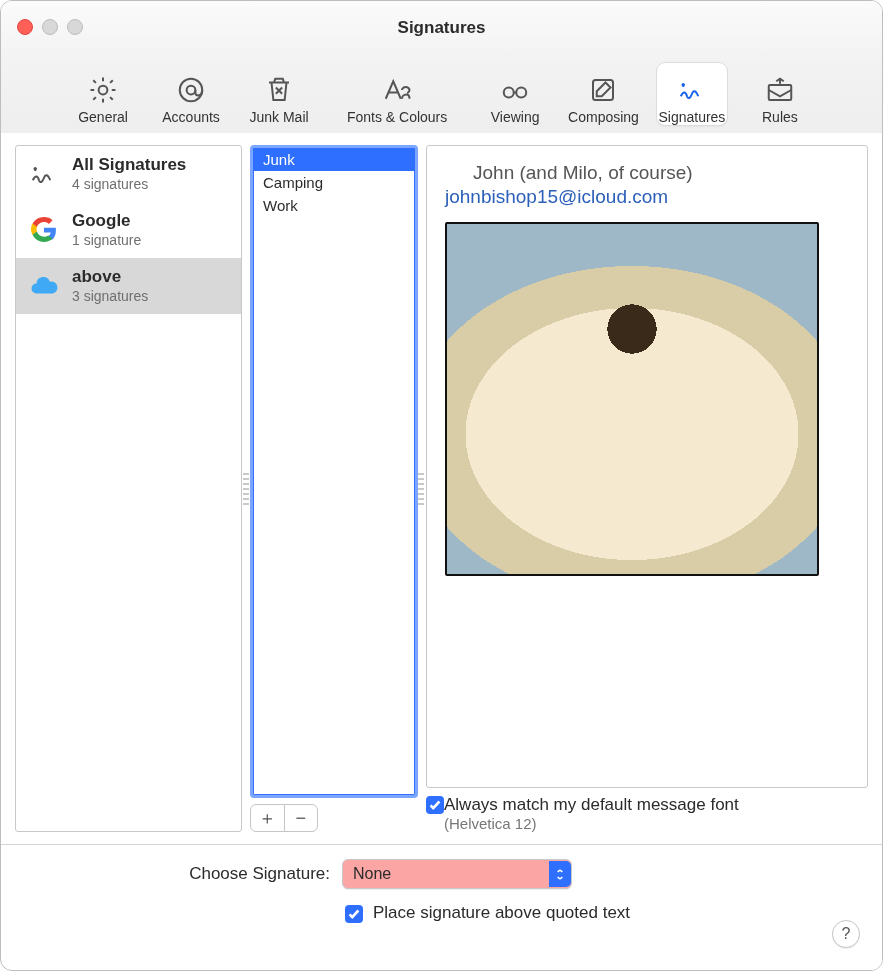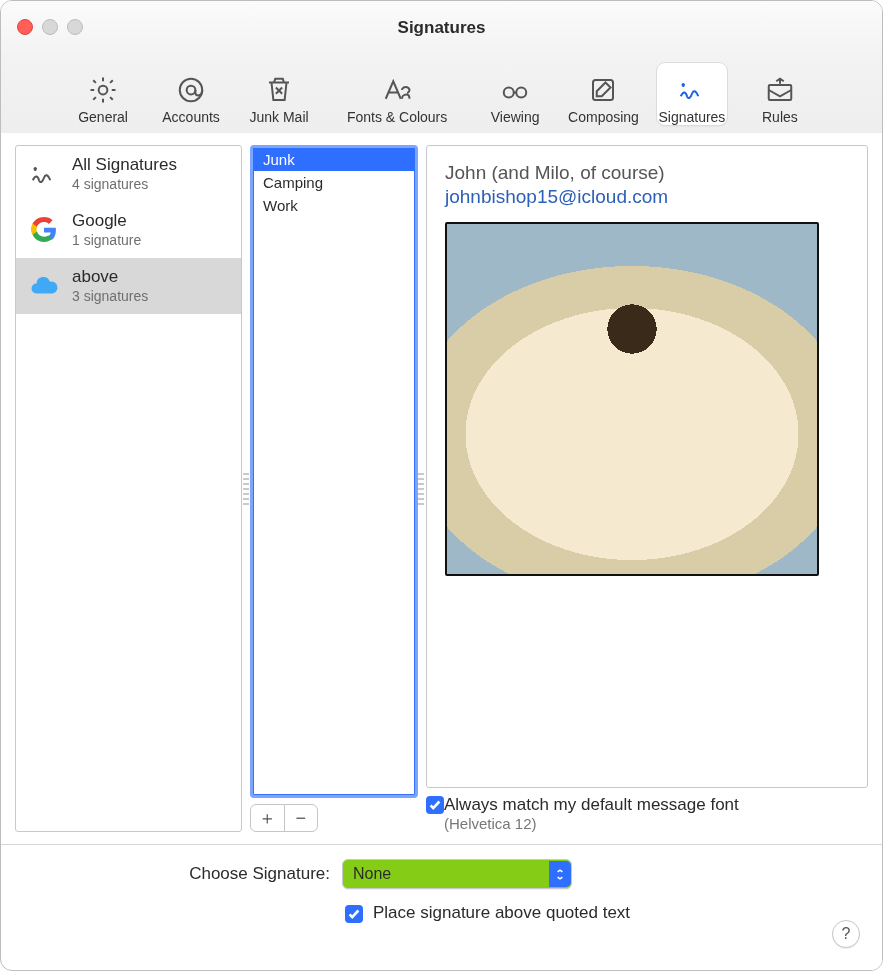--- a/index.html
+++ b/index.html
@@ -30,44 +30,44 @@
   .tb.active{background:#fff;box-shadow:0 0 0 1px #dcdcdc, 0 1px 2px rgba(0,0,0,.12);}
   .tb.active svg{stroke:#1a63e8;}
   .tb.active span{color:#333;}
   
   .main{position:absolute;top:132px;left:0;right:0;bottom:125px;background:#fff;border-bottom:1px solid var(--divider);display:flex;}
   .accounts{width:225px;border:1px solid var(--panel-border);margin:12px 4px 12px 14px;border-radius:3px;background:#fff;overflow:hidden;}
   .acct{display:flex;align-items:center;gap:10px;padding:10px 10px;}
   .acct.sel{background:var(--row-sel);}
   .acct .ico{width:36px;height:36px;display:flex;align-items:center;justify-content:center;}
   .acct .lbls{display:flex;flex-direction:column;}
-  .acct .name{font-size:17px;font-weight:400;line-height:1.1;}
+  .acct .name{font-size:17px;font-weight:700;line-height:1.1;}
   .acct .sub{font-size:14px;color:var(--muted);line-height:1.1;margin-top:2px;}
   .sigcol{width:168px;margin:12px 4px;display:flex;flex-direction:column;gap:6px;}
   .siglist{flex:1;border:3px solid #7aa6ff;border-radius:4px;background:#fff;box-shadow:0 0 0 1px #3670ff inset;}
   .sig{font-size:15px;padding:3px 10px;cursor:default;}
   .sig.sel{background:#2f6fff;color:#fff;}
   .addremove{display:flex;width:66px;height:26px;border:1px solid #c5c5c5;border-radius:6px;overflow:hidden;background:#fff;}
   .addremove div{flex:1;display:flex;align-items:center;justify-content:center;font-size:18px;color:#555;}
   .addremove div:first-child{border-right:1px solid #c5c5c5;}
   .preview{flex:1;margin:12px 14px 12px 4px;display:flex;flex-direction:column;}
   .pvbox{flex:1;border:1px solid var(--panel-border);border-radius:3px;background:#fff;padding:16px 18px;}
-  .from{font-size:19px;color:#555;}
+  .from{font-size:19px;color:#555;margin-left:28px;}
   .email{font-size:19px;color:#2b5fb9;margin-top:2px;}
   .imgph{margin-top:14px;width:370px;height:350px;border:2px solid #111;border-radius:2px;background:radial-gradient(circle at 50% 30%, #3a2a19 0 8%, transparent 8%), radial-gradient(ellipse 100% 80% at 50% 60%, #f5e9cf 0 45%, #d9cda8 45% 60%, #9fb8c8 60% 100%);}
   .optrow{display:flex;align-items:flex-start;margin-top:6px;}
   .cbx{width:18px;height:18px;border-radius:4px;background:#2f6fff;display:flex;align-items:center;justify-content:center;flex:0 0 18px;margin-top:2px;}
   .cbx svg{width:14px;height:14px;stroke:#fff;stroke-width:3;fill:none;}
   .optrow .txt{font-size:17px;line-height:1.25;}
   .optrow .mini{font-size:15px;color:#777;}
   
   .footer{position:absolute;bottom:0;left:16px;right:0;height:125px;background:#fff;padding:14px 18px 18px;box-sizing:border-box;}
   .frow{display:flex;align-items:center;gap:12px;margin-left:120px;}
   .flabel{font-size:17px;text-align:right;width:175px;}
-  .select{display:flex;align-items:center;justify-content:space-between;background:#84cc16;border:1px solid #c8c8c8;border-radius:6px;height:28px;padding:0 0 0 10px;min-width:218px;box-shadow:0 1px 1px rgba(0,0,0,.07);}
+  .select{display:flex;align-items:center;justify-content:space-between;background:#fca5a5;border:1px solid #c8c8c8;border-radius:6px;height:28px;padding:0 0 0 10px;min-width:218px;box-shadow:0 1px 1px rgba(0,0,0,.07);}
   .select .val{font-size:16px;}
   .select .chev{width:22px;height:26px;background:#2f6fff;border-radius:0 5px 5px 0;display:flex;flex-direction:column;align-items:center;justify-content:center;gap:1px;}
   .select .chev svg{width:8px;height:6px;stroke:#fff;stroke-width:2;fill:none;}
   .frow2{display:flex;align-items:center;gap:10px;margin-left:310px;margin-top:14px;}
   .help{position:absolute;right:22px;bottom:22px;width:26px;height:26px;border-radius:50%;border:1px solid #c7c7c7;background:#fff;display:flex;align-items:center;justify-content:center;font-size:16px;color:#555;box-shadow:0 1px 1px rgba(0,0,0,.08);}
   
   .grip{position:absolute;width:6px;height:32px;top:50%;transform:translateY(-50%);}
   .grip::before{content:"";position:absolute;inset:0;background:repeating-linear-gradient(to bottom,#c9c9c9 0 2px,transparent 2px 5px);}
 </style>
 </head>

